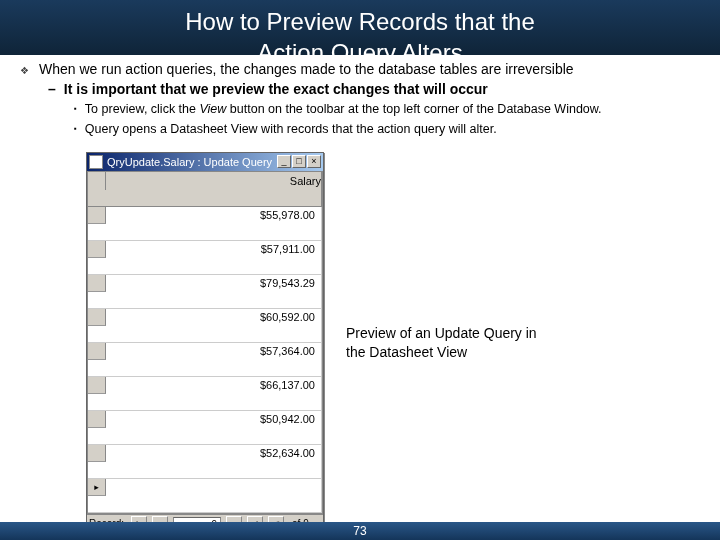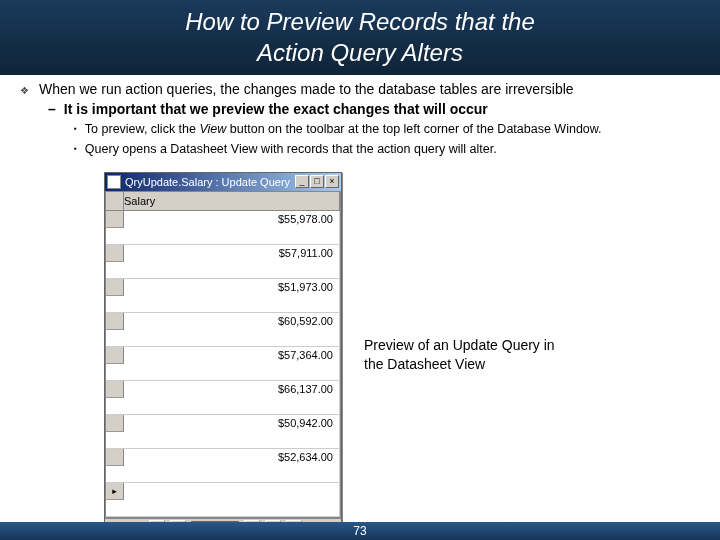--- a/index.html
+++ b/index.html
@@ -7,28 +7,27 @@
     margin: 0;
     width: 720px;
     height: 540px;
     font-family: Arial, sans-serif;
     background: #fff;
     position: relative;
     overflow: hidden;
   }
   .title-bar {
     background: linear-gradient(to bottom, #1a3a5c 0%, #0f2438 100%);
-    height: 75px;
+    height: 55px;
     text-align: center;
     color: #fff;
     font-size: 24px;
     font-weight: normal;
     padding-top: 6px;
     line-height: 1.3;
-    font-style: italic;
   }
   .content {
     padding: 6px 20px 0 20px;
     font-size: 14px;
     color: #000;
   }
   .bullet-l1 {
     display: flex;
     align-items: flex-start;
     margin-bottom: 4px;
@@ -53,21 +52,21 @@
     align-items: flex-start;
     font-size: 12.5px;
     margin-top: 4px;
     line-height: 1.3;
   }
   .sq { font-size: 8px; margin-right: 8px; margin-top: 3px; }
   .italic { font-style: italic; }
   
   .ds-wrap {
     margin-top: 14px;
-    margin-left: 84px;
+    margin-left: 66px;
     display: flex;
     align-items: center;
     gap: 22px;
   }
   .ds-window {
     width: 238px;
     border: 1px solid #666;
     background: #d4d0c8;
     box-shadow: 1px 1px 0 #888;
     font-size: 11px;
@@ -107,26 +106,26 @@
   }
   .ds-rowsel {
     width: 18px;
     background: #d4d0c8;
     border-right: 1px solid #888;
     height: 18px;
     flex-shrink: 0;
   }
   .ds-colhead {
     flex: 1;
-    text-align: left;
+    text-align: right;
     font-size: 11px;
     line-height: 18px;
     border-right: 1px solid #888;
     background: #d4d0c8;
-    height: 18px;
+    height: 34px;
   }
   .ds-row { display: flex; height: 34px; border-bottom: 1px solid #ccc; }
   .ds-row .ds-rowsel { height: 17px; border-bottom: 1px solid #999; }
   .ds-cell {
     flex: 1;
     text-align: right;
     padding-right: 6px;
     font-size: 11px;
     line-height: 17px;
     border-right: 1px solid #ccc;
@@ -237,21 +236,21 @@
             <div class="ds-row">
               <div class="ds-rowsel"></div>
               <div class="ds-cell">$55,978.00</div>
             </div>
             <div class="ds-row">
               <div class="ds-rowsel"></div>
               <div class="ds-cell">$57,911.00</div>
             </div>
             <div class="ds-row">
               <div class="ds-rowsel"></div>
-              <div class="ds-cell">$51,973.00</div>
+              <div class="ds-cell">$79,543.29</div>
             </div>
             <div class="ds-row">
               <div class="ds-rowsel"></div>
               <div class="ds-cell">$60,592.00</div>
             </div>
             <div class="ds-row">
               <div class="ds-rowsel"></div>
               <div class="ds-cell">$57,364.00</div>
             </div>
             <div class="ds-row">

